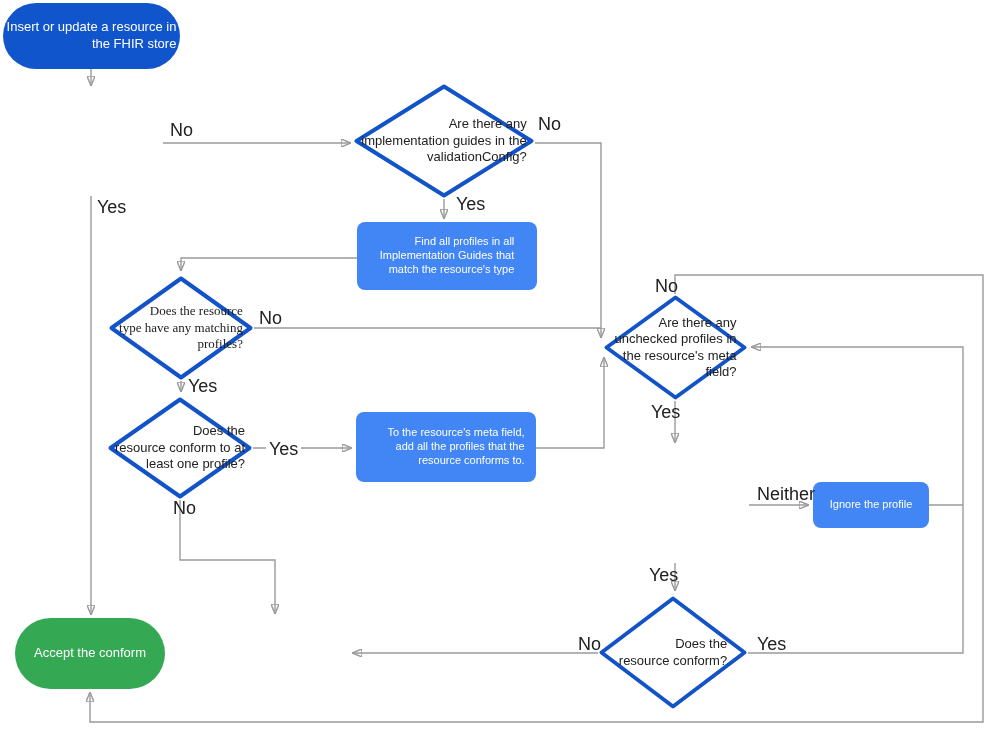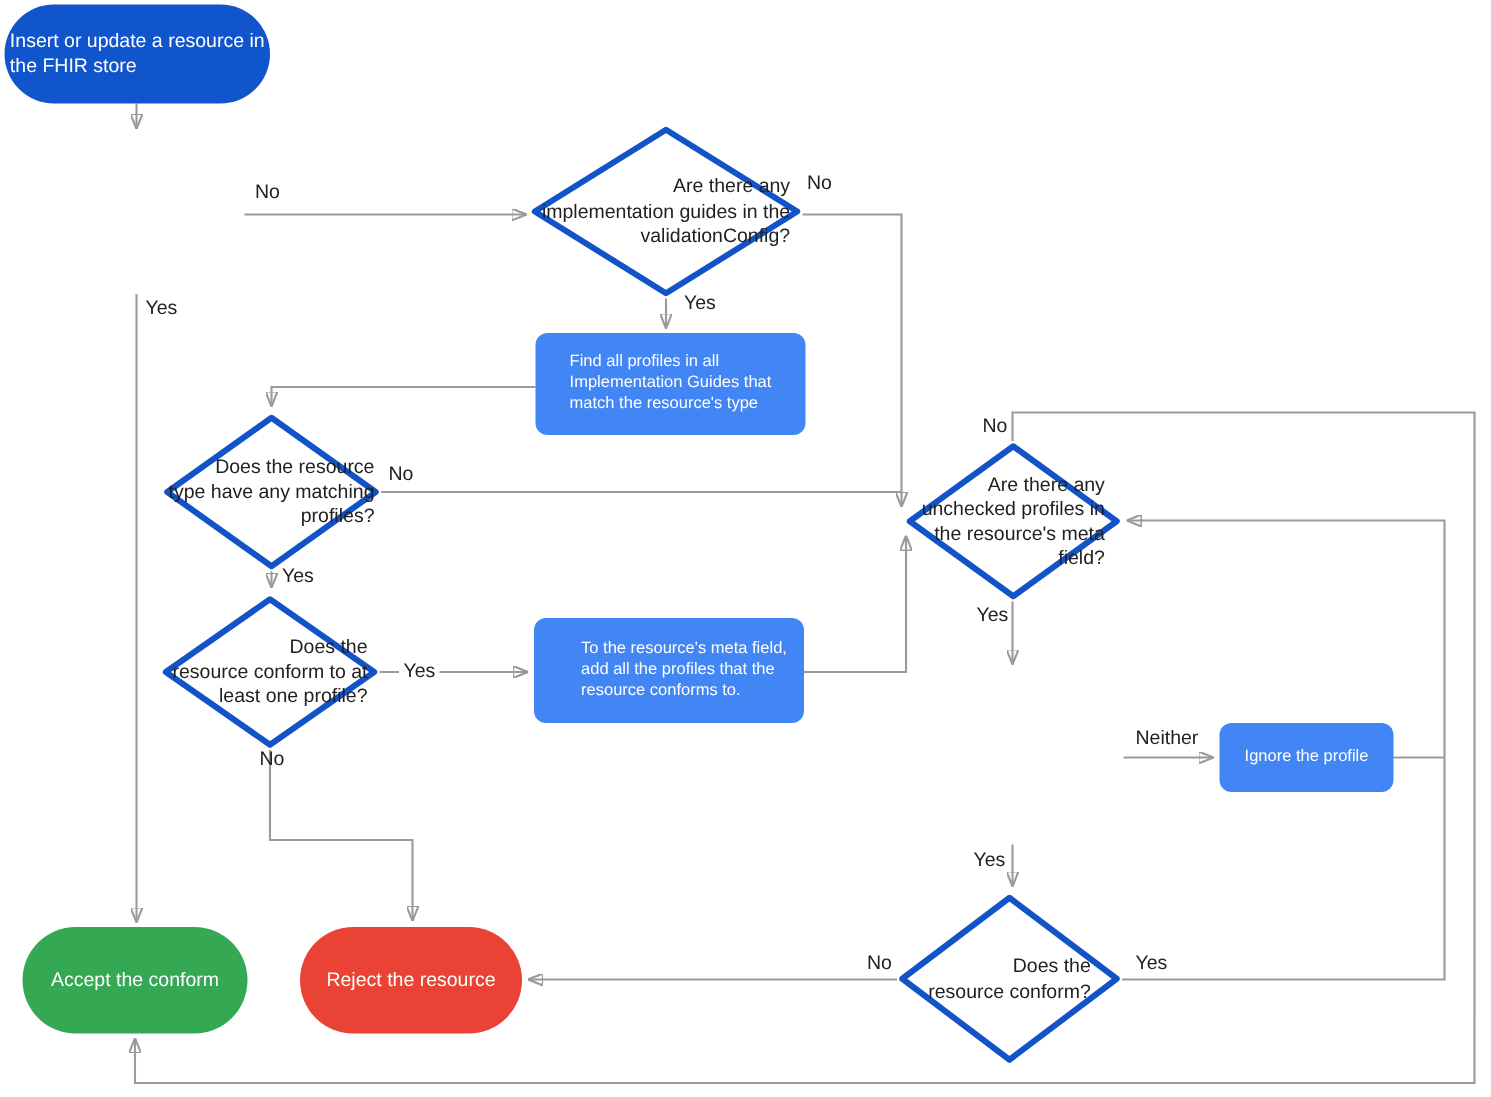--- a/index.html
+++ b/index.html
@@ -4,34 +4,34 @@
 <style>
   html,body{margin:0;padding:0;background:#fff;}
   .canvas{
     position:relative;width:994px;height:731px;background:#fff;overflow:hidden;
     font-family:"Liberation Sans",sans-serif;
   }
   .edges{position:absolute;left:0;top:0;z-index:0;}
   .edges path{fill:none;stroke:var(--connector,#9a9a9a);stroke-width:1.4;}
   .arrowhead{fill:var(--arrow,#666666);}
   .node{position:absolute;z-index:1;display:flex;align-items:center;justify-content:center;
-        text-align:left;white-space:pre-line;box-sizing:border-box;}
+        text-align:right;white-space:pre-line;box-sizing:border-box;}
   .pill{color:#fff;font-size:13px;line-height:1.3;}
   .pill.start{background:var(--start-fill,#1155cc);border-radius:33px;}
   .pill.accept{background:var(--accept-fill,#34a853);border-radius:36px;}
   .pill.reject{background:var(--reject-fill,#ea4335);border-radius:36px;}
   .process{background:var(--process-fill,#4285f4);color:#fff;border-radius:8px;
            font-size:11px;line-height:1.25;padding:4px 8px;}
   .diamond{position:absolute;z-index:1;}
   .diamond svg{display:block;}
   .diamond polygon{fill:#ffffff;stroke:var(--diamond-stroke,#1254c7);stroke-width:4;stroke-linejoin:round;}
   .diamond .dlabel{position:absolute;inset:0;display:flex;align-items:center;justify-content:center;
            text-align:right;white-space:pre-line;color:var(--diamond-text,#212121);
            font-size:13px;line-height:1.27;}
-  .edge-label{position:absolute;z-index:2;font-size:13px;color:var(--label-text,#212121);}
+  .edge-label{position:absolute;z-index:2;font-size:18px;color:var(--label-text,#212121);}
   .edge-label.online{background:#fff;padding:0 3px;}
 </style>
 </head>
 <body>
 
 <div class="canvas">
 
   <svg class="edges" width="994" height="731" viewBox="0 0 994 731">
     <defs>
       <marker id="arrow" viewBox="0 0 10 8" refX="10" refY="4" markerWidth="10" markerHeight="8" markerUnits="userSpaceOnUse" orient="auto">
@@ -68,21 +68,21 @@
       </svg>
     <div class="dlabel">Are there any
 implementation guides in the
 validationConfig?</div>
   </div>
 
   <div class="node process" style="left:357px;top:222px;width:180px;height:68px;">Find all profiles in all
 Implementation Guides that
 match the resource's type</div>
 
-  <div class="diamond" style="left:108px;top:275px;width:146px;height:106px;">
+  <div class="diamond" style="left:108px;top:275px;width:146px;height:106px;font-family:Liberation Serif, serif;">
     <svg width="146" height="106">
         <polygon points="73,3.5 142.5,53 73,102.5 3.5,53"></polygon>
       </svg>
     <div class="dlabel">Does the resource
 type have any matching
 profiles?</div>
   </div>
 
   <div class="diamond" style="left:107px;top:396px;width:146px;height:104px;">
     <svg width="146" height="104">
@@ -113,21 +113,20 @@
   <div class="diamond" style="left:598px;top:595px;width:150px;height:115px;">
     <svg width="150" height="115">
         <polygon points="75,3.5 146.5,57.5 75,111.5 3.5,57.5"></polygon>
       </svg>
     <div class="dlabel">Does the
 resource conform?</div>
   </div>
 
   <div class="node pill accept" style="left:15px;top:618px;width:150px;height:71px;">Accept the conform</div>
 
-  <div class="node pill reject" style="left:200px;top:618px;width:148px;height:71px;">Reject the resource</div>
 
   <div class="edge-label" style="left:170px;top:120px;">No</div>
   <div class="edge-label" style="left:97px;top:197px;">Yes</div>
   <div class="edge-label" style="left:538px;top:114px;">No</div>
   <div class="edge-label" style="left:456px;top:194px;">Yes</div>
   <div class="edge-label" style="left:259px;top:308px;">No</div>
   <div class="edge-label" style="left:188px;top:376px;">Yes</div>
   <div class="edge-label online" style="left:266px;top:439px;">Yes</div>
   <div class="edge-label" style="left:173px;top:498px;">No</div>
   <div class="edge-label" style="left:655px;top:276px;">No</div>

